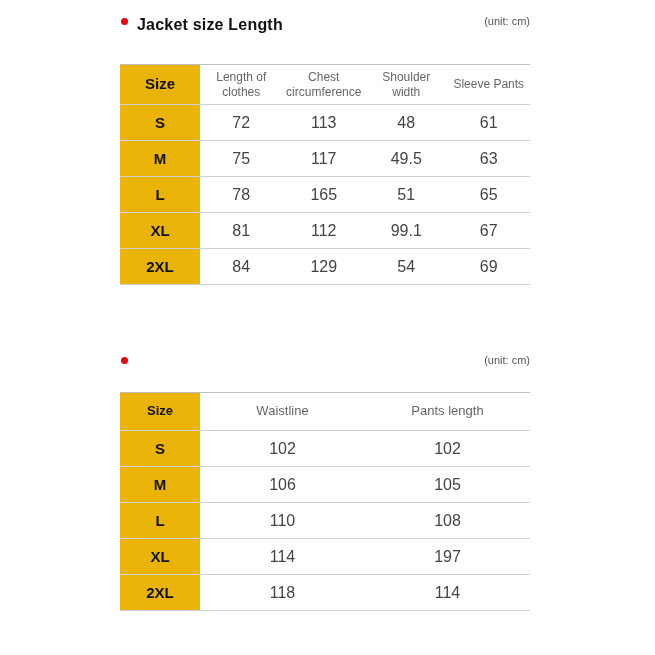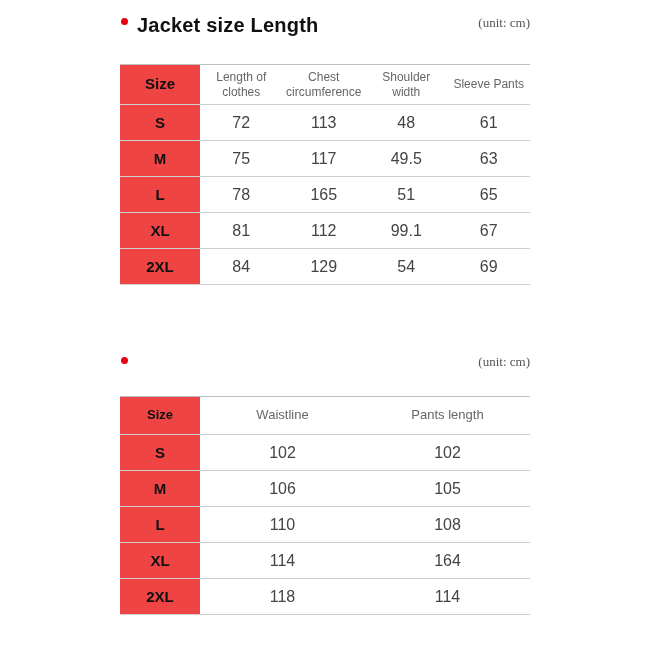--- a/index.html
+++ b/index.html
@@ -24,33 +24,32 @@
   .bullet {
     flex: none;
     width: 7px;
     height: 7px;
     border-radius: 50%;
     background: #e60012;
     margin: 6px 9px 0 1px;
   }
   .title {
     margin: 0;
-    font-size: 20px;
+    font-size: 16px;
     line-height: 26px;
     font-weight: bold;
     color: #111;
     letter-spacing: 0.2px;
   }
   .unit {
     margin-left: auto;
     padding-top: 3px;
-    font-size: 13px;
+    font-size: 11px;
     color: #555;
     white-space: nowrap;
-    font-family: Liberation Serif, serif;
   }
   table.size-table {
     width: 410px;
     margin-top: 26px;
     border-collapse: collapse;
     table-layout: fixed;
   }
   table.size-table thead tr { border-top: 1px solid #bfbfbf; }
   table.size-table tr { border-bottom: 1px solid #cfcfcf; }
   table.size-table th,
@@ -66,21 +65,21 @@
     line-height: 1.25;
     color: #666;
   }
   table.size-table td {
     height: 36px;
     font-size: 16px;
     color: #444;
   }
   table.size-table .size-col {
     width: 80px;
-    background: #ef4444;
+    background: #eab308;
   }
   table.size-table th.size-col,
   table.size-table td.size-col {
     font-size: 15px;
     font-weight: bold;
     color: #111;
   }
   .pants-section { margin-top: 66px; }
   table.size-table.pants th { height: 38px; font-size: 13px; }
 </style>
@@ -170,21 +169,21 @@
           <td>105</td>
         </tr>
         <tr>
           <td class="size-col">L</td>
           <td>110</td>
           <td>108</td>
         </tr>
         <tr>
           <td class="size-col">XL</td>
           <td>114</td>
-          <td>164</td>
+          <td>197</td>
         </tr>
         <tr>
           <td class="size-col">2XL</td>
           <td>118</td>
           <td>114</td>
         </tr>
       </tbody>
     </table>
   </section>
 

